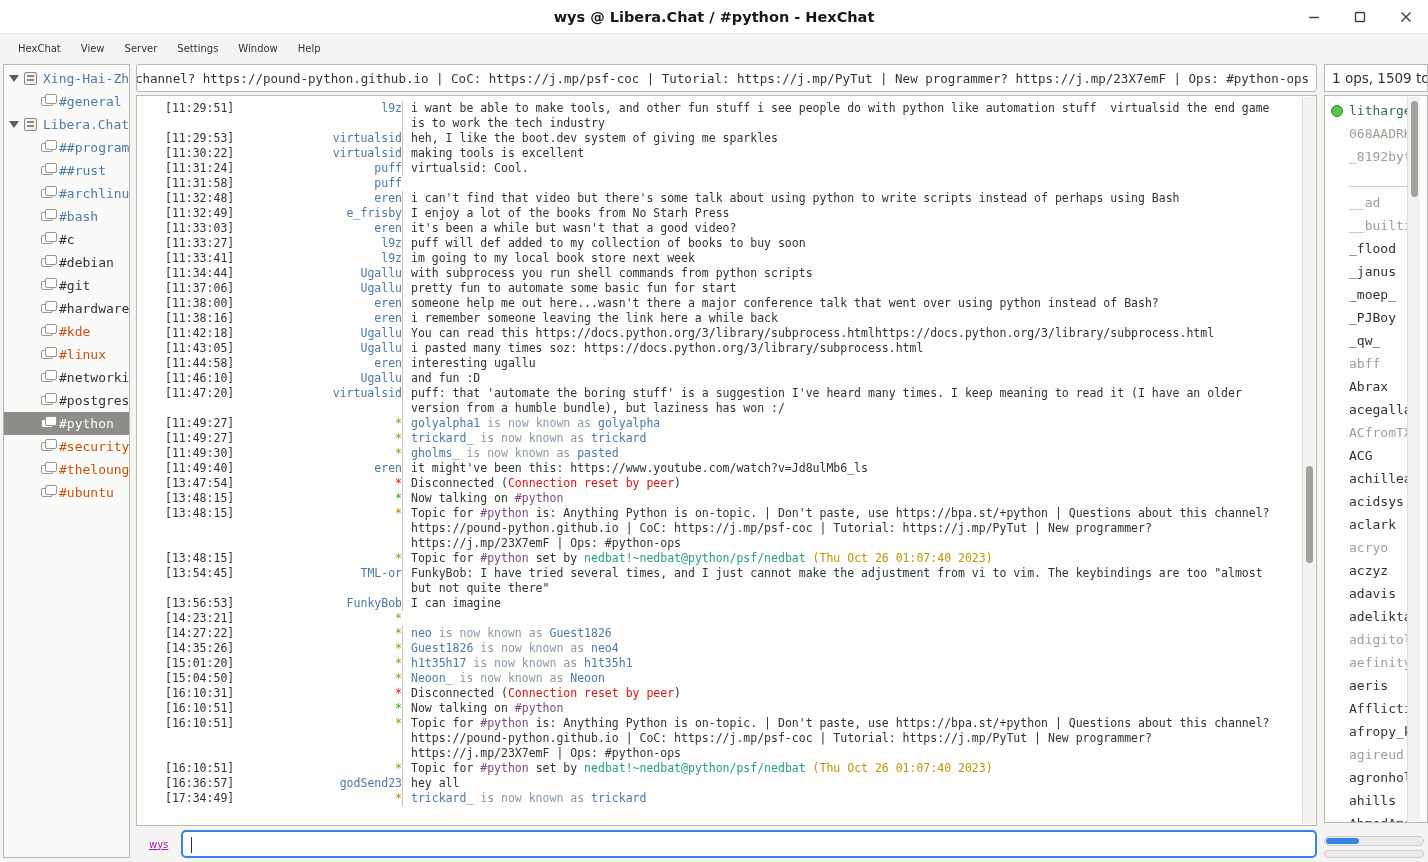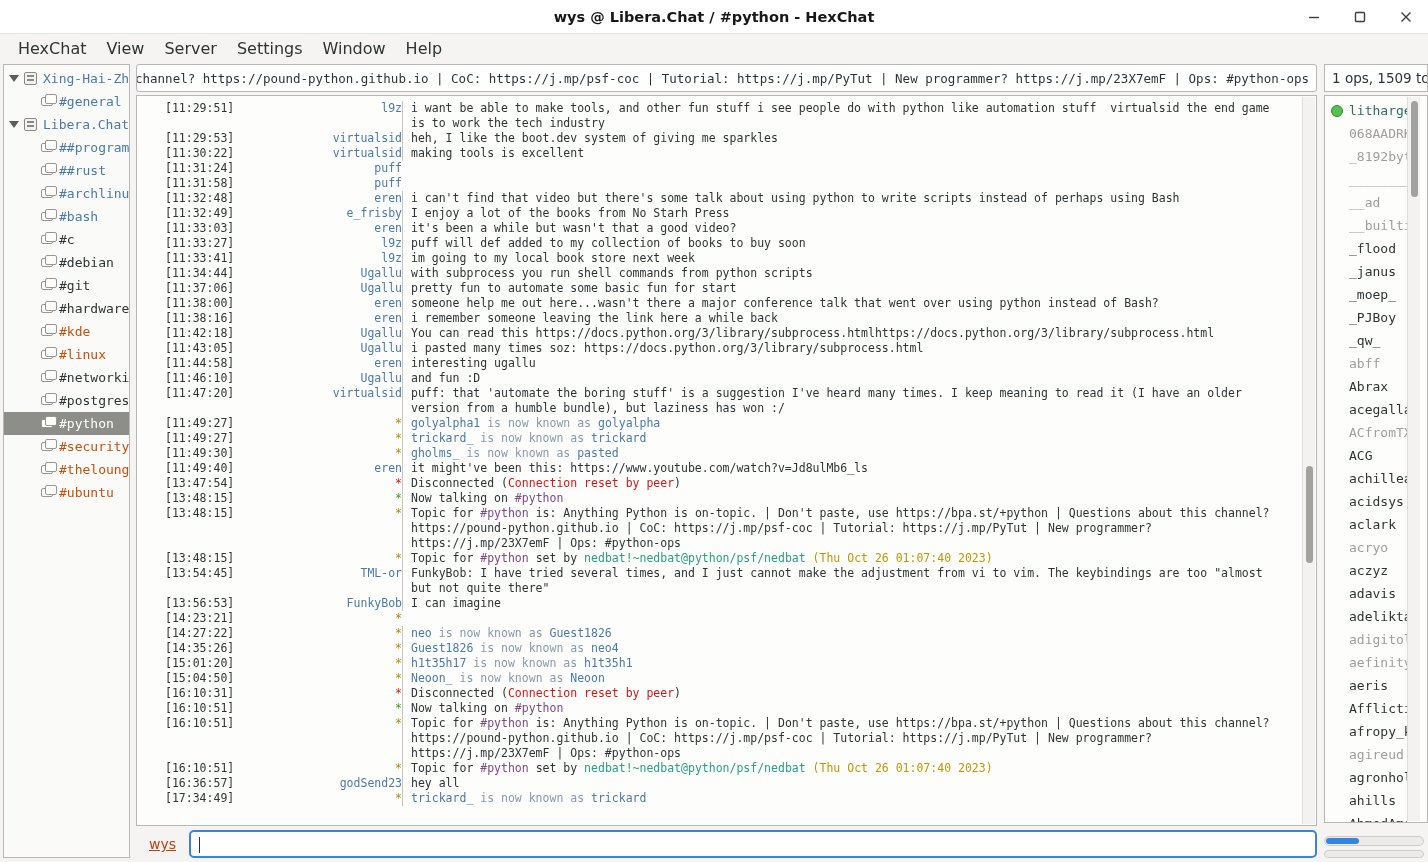--- a/index.html
+++ b/index.html
@@ -10,21 +10,21 @@
   
   .titlebar { position:absolute; left:0; top:0; width:1428px; height:34px; background:#ffffff;
               border-bottom:1px solid #e6e4e1; }
   .title { position:absolute; left:0; right:0; top:0; height:20px; line-height:34px; text-align:center;
            font-size:14.5px; font-weight:bold; color:#171717; }
   .winbtns { position:absolute; right:10px; top:0; height:34px; display:flex; align-items:center; gap:22px; }
   .winbtn { width:24px; height:24px; display:flex; align-items:center; justify-content:center; cursor:pointer; }
 
   
   .menubar { position:absolute; left:0; top:35px; width:1428px; height:27px; display:flex; align-items:center; padding-left:8px; }
-  .menu-item { font-size:16px; color:#2e3436; padding:3px 10px; border-radius:4px; }
+  .menu-item { font-size:10px; color:#2e3436; padding:3px 10px; border-radius:4px; }
 
   
   .tree { position:absolute; left:3px; top:64px; width:127px; height:794px; background:#fafaf9;
           border:1px solid #b9b7b4; overflow:hidden; padding-top:2px; }
   .tree-row { height:23px; display:flex; align-items:center; white-space:nowrap; overflow:hidden;
               font-family:"DejaVu Sans Mono","Liberation Mono",monospace; font-size:13px; }
   .tree-row.server { padding-left:5px; }
   .tree-row.channel { padding-left:37px; }
   .expander { width:0; height:0; border-left:5px solid transparent; border-right:5px solid transparent;
               border-top:7px solid #5c5c58; margin-right:5px; flex:none; }
@@ -61,21 +61,21 @@
   .seg-err { color:#d41717; }
 
   
   .vscroll { position:absolute; top:1px; bottom:1px; width:13px; background:#f3f2f0; border-left:1px solid #e0deda; }
   .vscroll .thumb { position:absolute; left:3px; width:7px; border-radius:4px; background:#a3a19d; }
   .chat-scroll { right:1px; }
   .chat-scroll .thumb { top:369px; height:97px; }
 
   
   .inputbar { position:absolute; left:136px; top:829px; width:1181px; height:30px; display:flex; align-items:center; }
-  .nick-label { font-size:14px; color:#c2410c; padding:0 13px 0 13px;text-decoration:underline; }
+  .nick-label { font-size:10px; color:#a21caf; padding:0 13px 0 13px;text-decoration:underline; }
   .msg-input { flex:1; height:28px; background:#ffffff; border:2px solid #3584e4; border-radius:5px; position:relative; }
   .caret { position:absolute; left:8px; top:5px; width:1px; height:16px; background:#2e3436; }
 
   
   .ulist-header { position:absolute; left:1324px; top:64px; width:104px; height:28px; background:#ffffff;
                   border:1px solid #b9b7b4; font-size:13.5px; color:#2e3436; line-height:26px;
                   padding-left:7px; white-space:nowrap; overflow:hidden; }
   .ulist { position:absolute; left:1324px; top:95px; width:104px; height:728px; background:#fdfdfc;
            border:1px solid #b9b7b4; overflow:hidden; }
   .ulist-rows { position:absolute; left:0; top:3px; right:20px; overflow:hidden; }
@@ -221,20 +221,21 @@
       <div class="chat-row">
         <div class="meta-col"><span class="time">[11:29:53]</span><span class="cnick nick-user">virtualsid</span></div>
         <div class="msg"><span class="seg-text">heh, I like the boot.dev system of giving me sparkles</span></div>
       </div>
       <div class="chat-row">
         <div class="meta-col"><span class="time">[11:30:22]</span><span class="cnick nick-user">virtualsid</span></div>
         <div class="msg"><span class="seg-text">making tools is excellent</span></div>
       </div>
       <div class="chat-row">
         <div class="meta-col"><span class="time">[11:31:24]</span><span class="cnick nick-user">puff</span></div>
+        <div class="msg"><span class="seg-text">virtualsid: Cool.</span></div>
       </div>
       <div class="chat-row">
         <div class="meta-col"><span class="time">[11:31:58]</span><span class="cnick nick-user">puff</span></div>
       </div>
       <div class="chat-row">
         <div class="meta-col"><span class="time">[11:32:48]</span><span class="cnick nick-user">eren</span></div>
         <div class="msg"><span class="seg-text">i can't find that video but there's some talk about using python to write scripts instead of perhaps using Bash</span></div>
       </div>
       <div class="chat-row">
         <div class="meta-col"><span class="time">[11:32:49]</span><span class="cnick nick-user">e_frisby</span></div>

